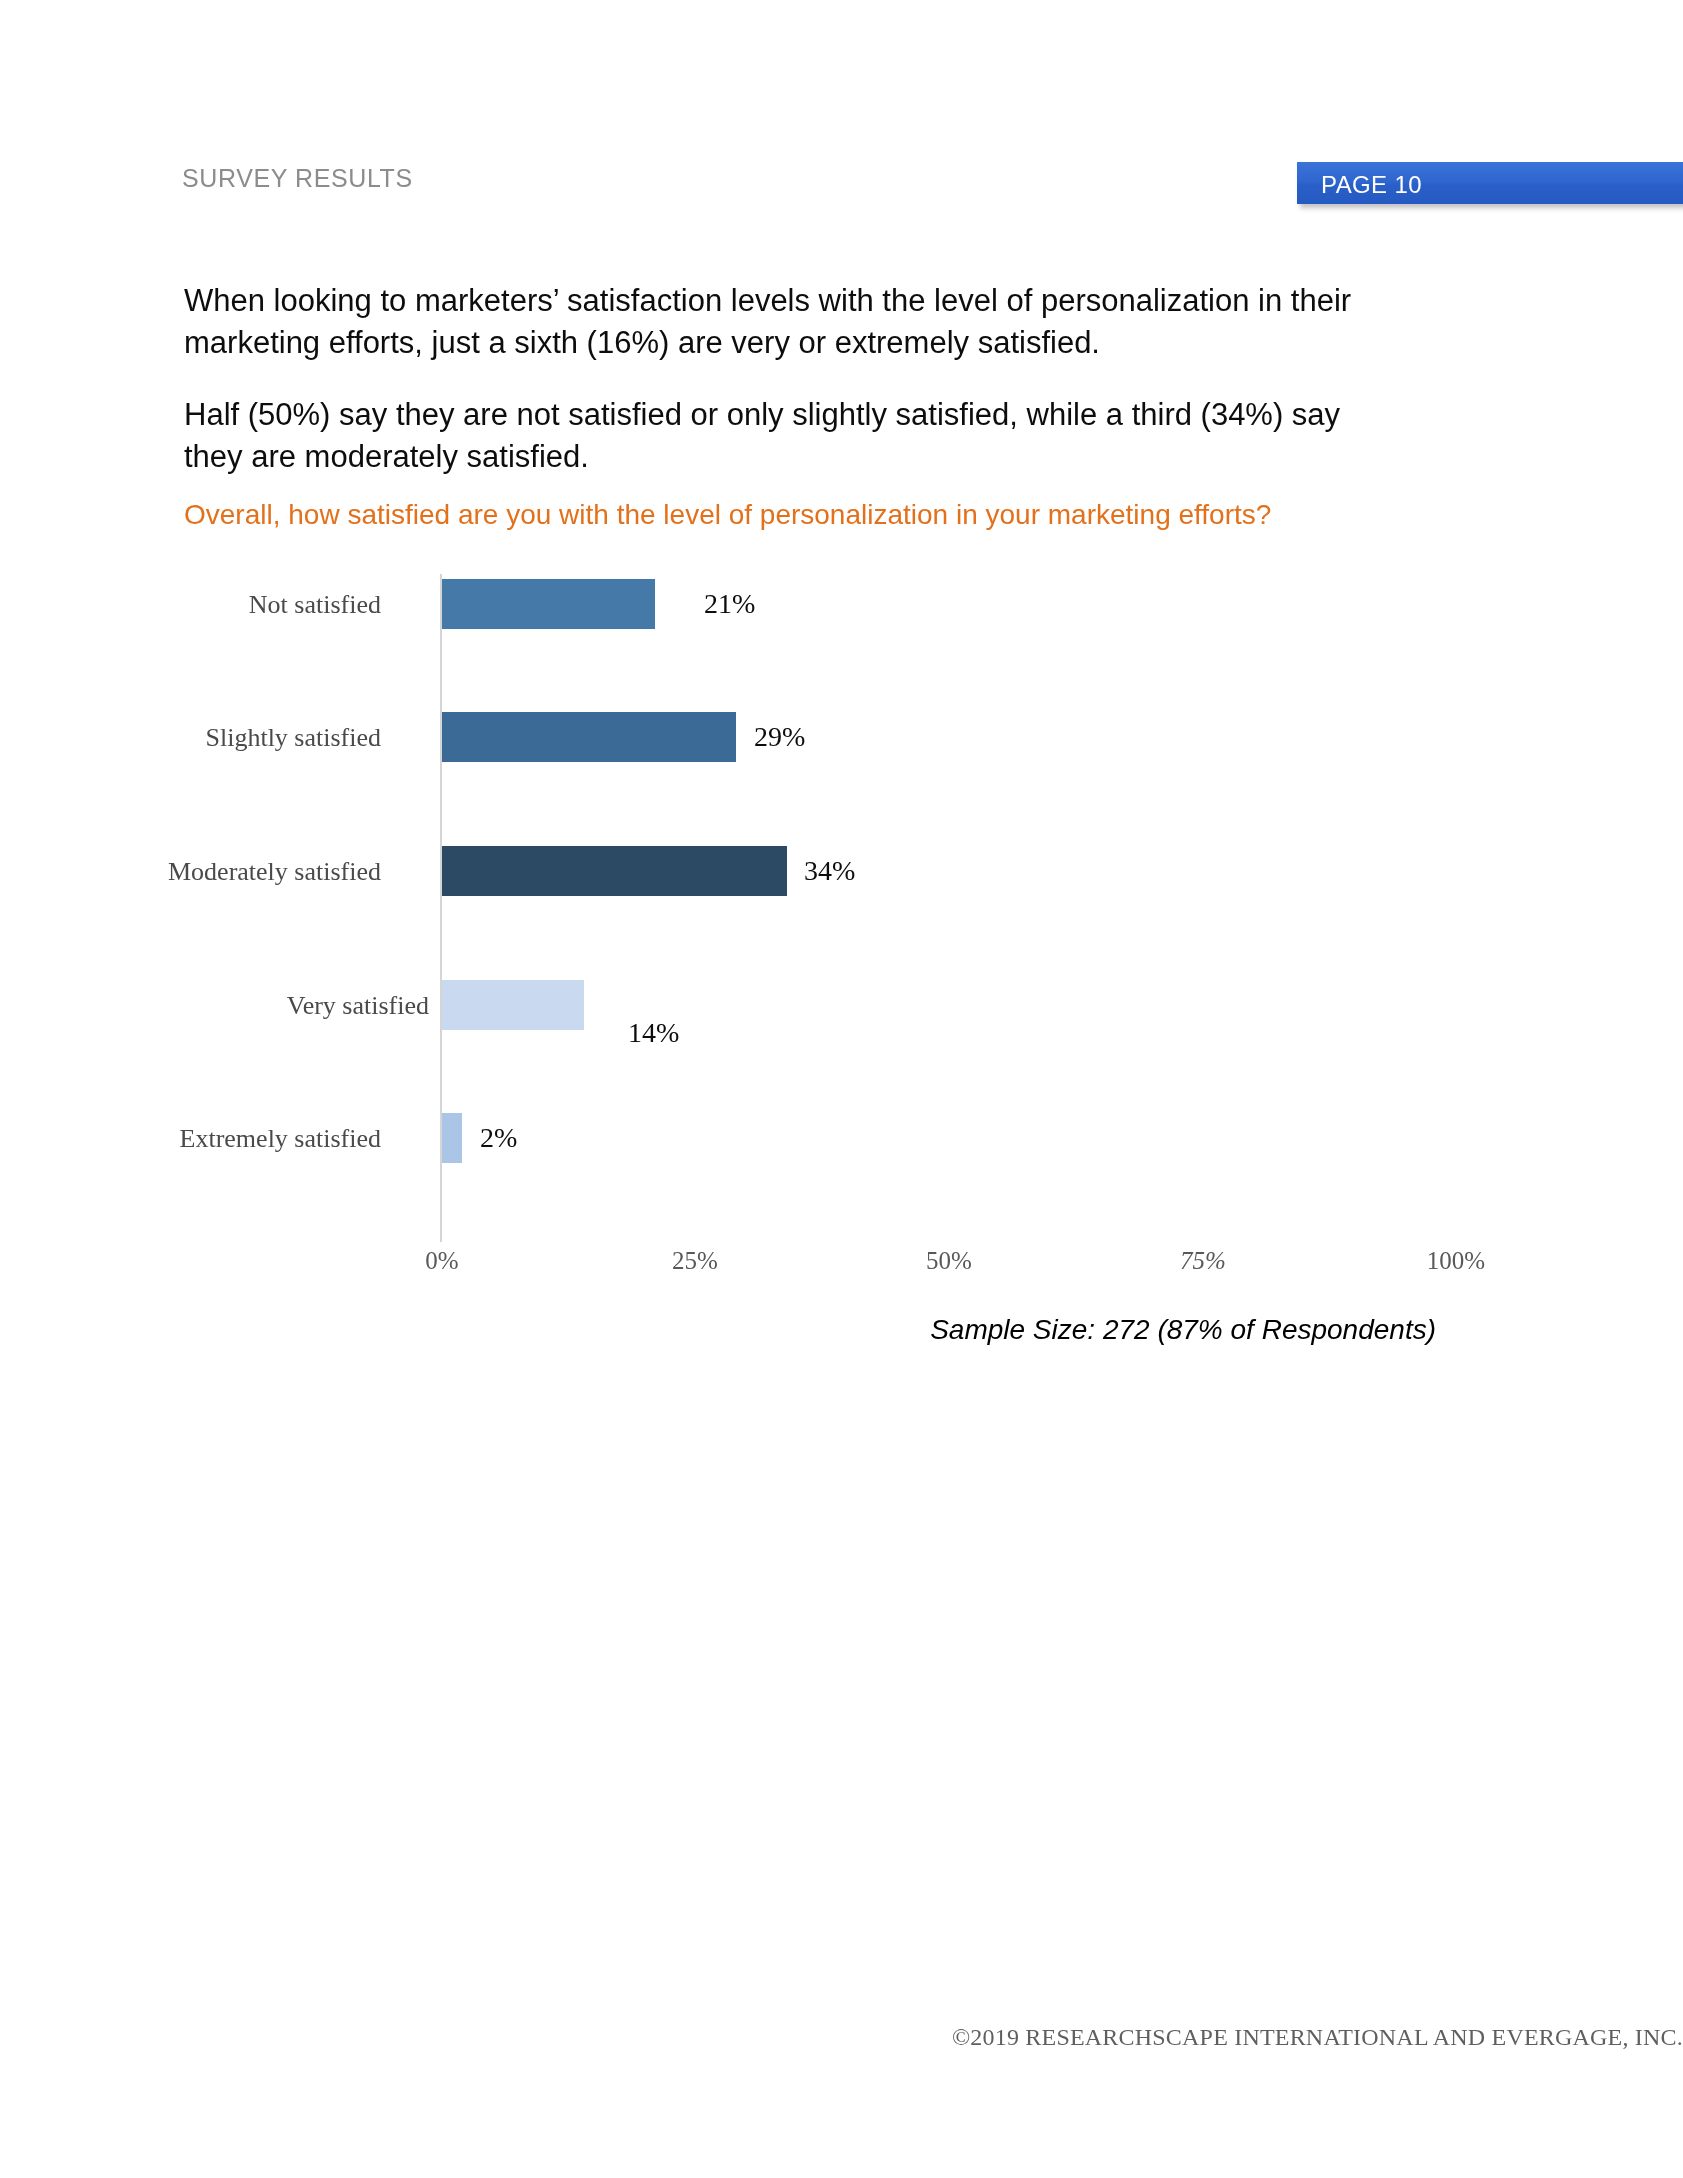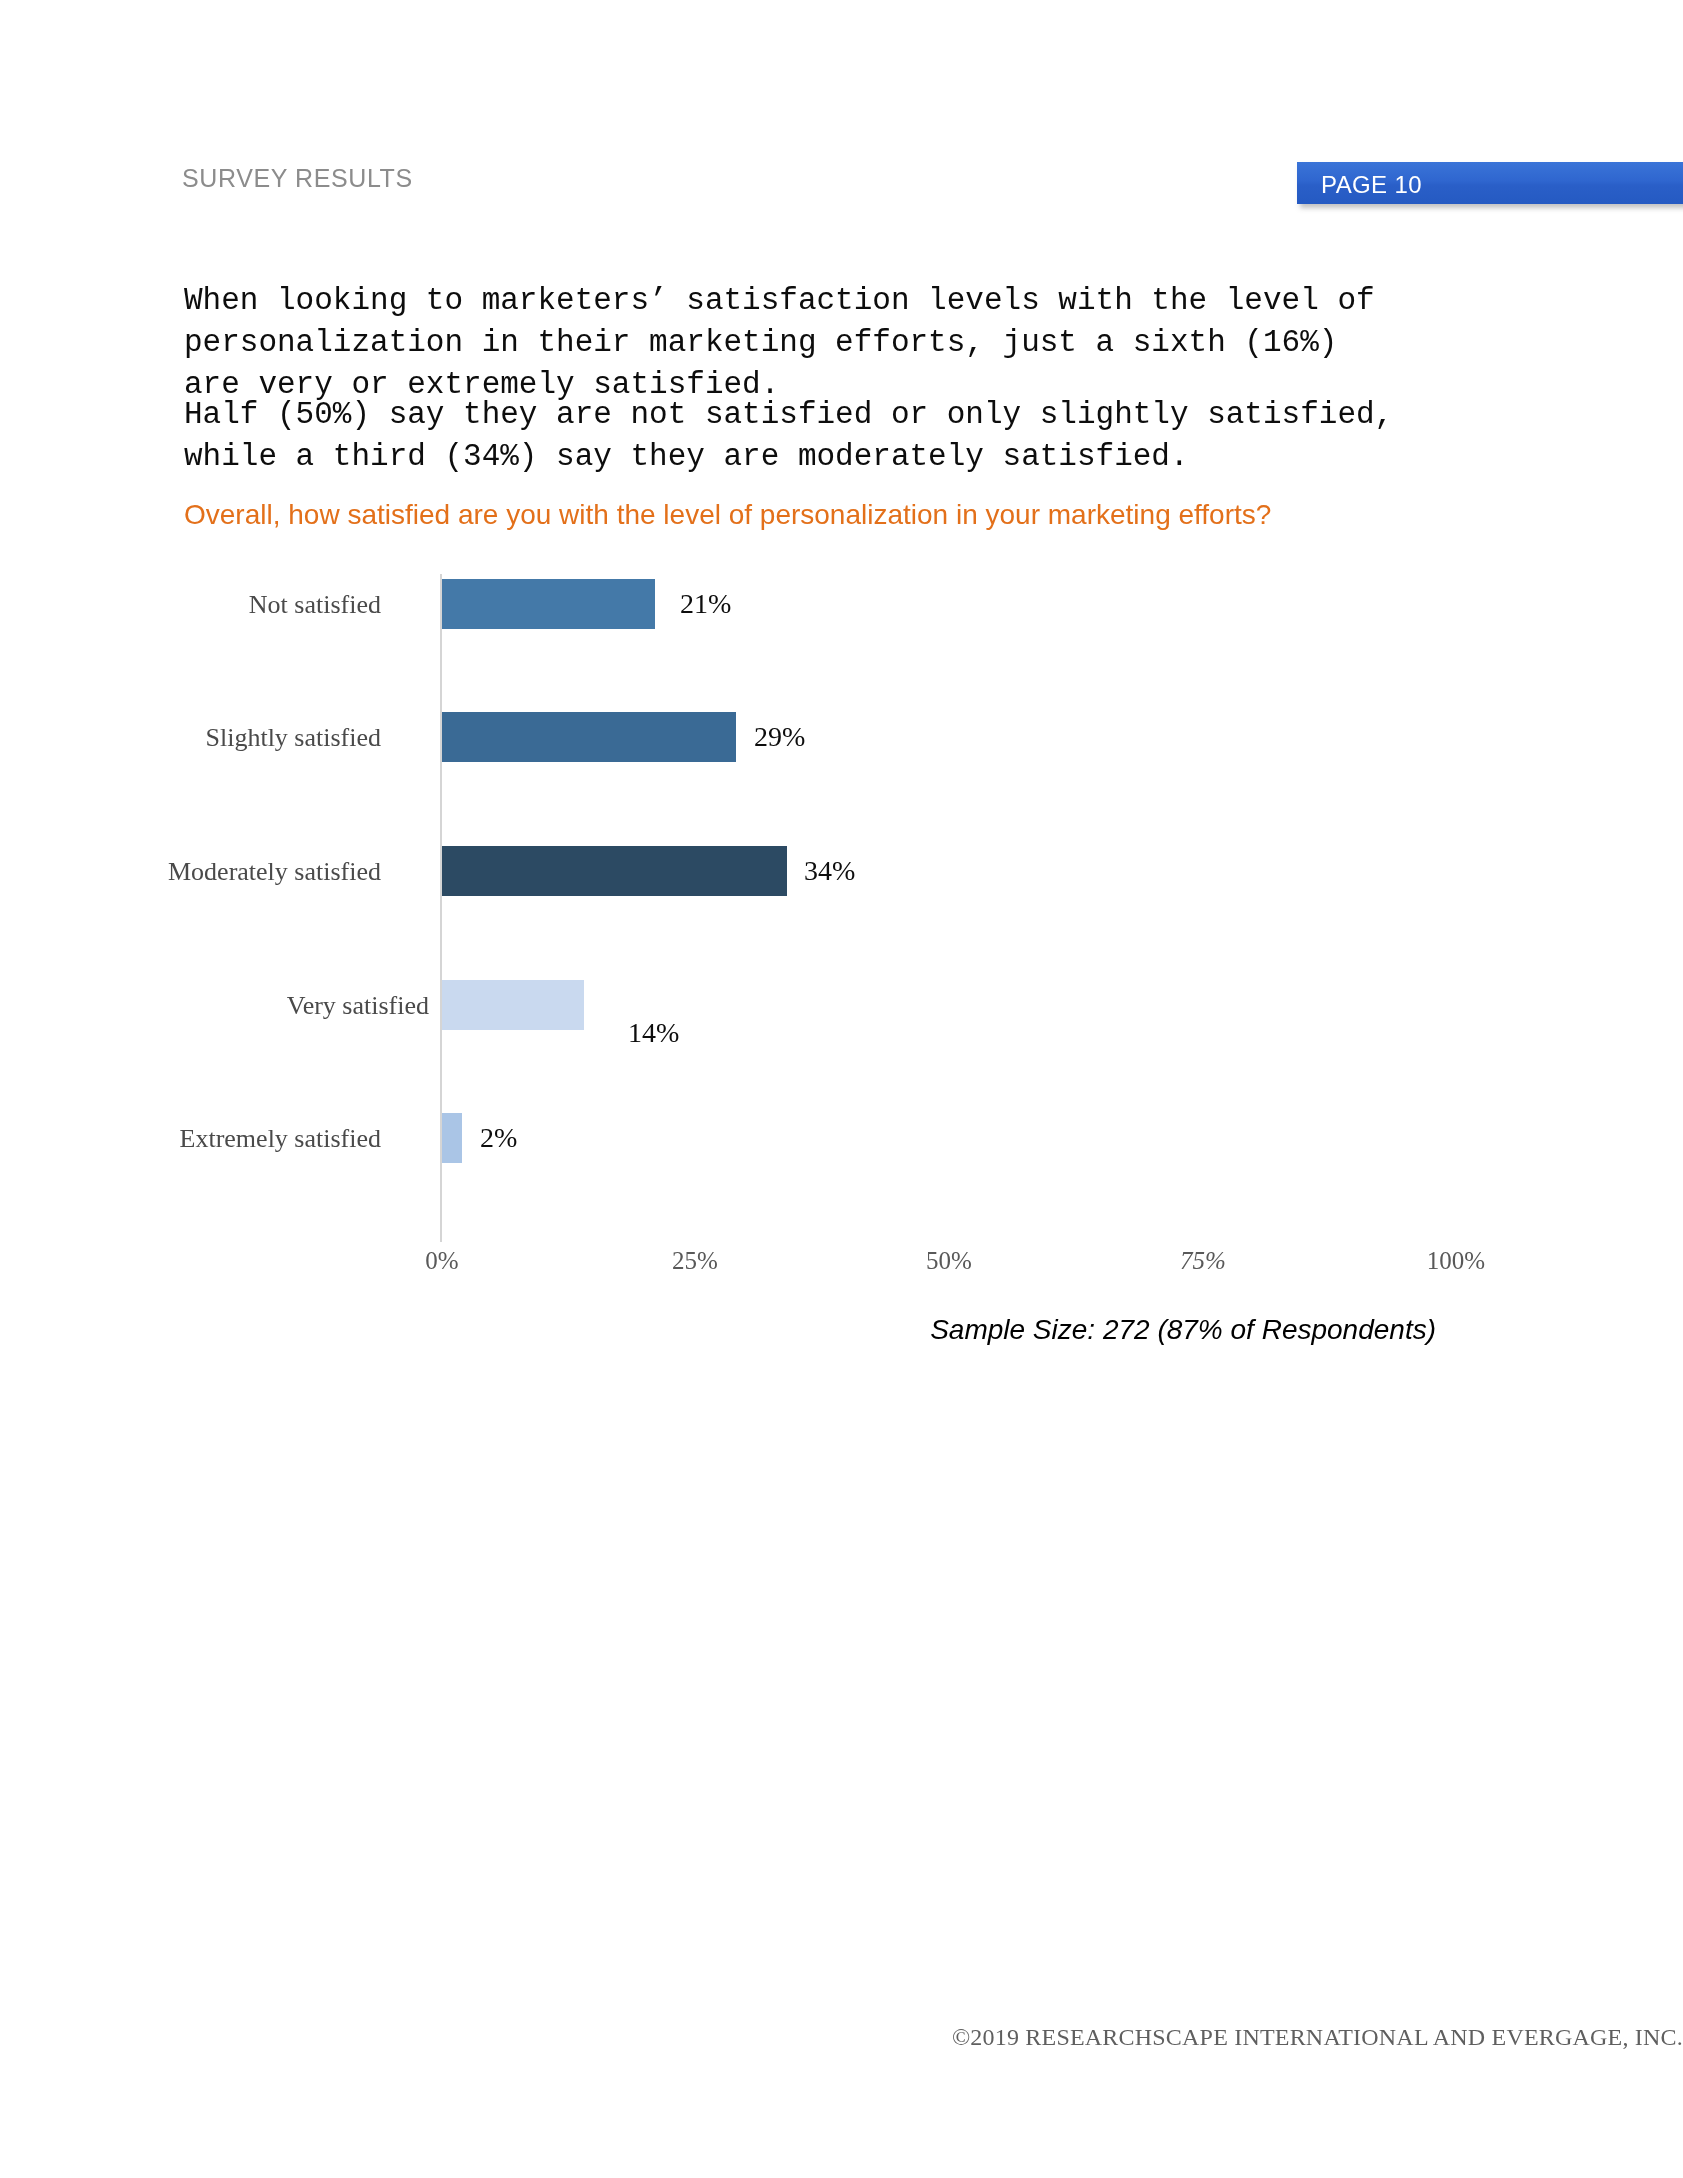--- a/index.html
+++ b/index.html
@@ -51,21 +51,21 @@
     letter-spacing: 0.4px;
     white-space: nowrap;
     text-align: center;
   }
 
   
   .para {
     position: absolute;
     left: 184px;
     width: 1218px;
-    font-family: Liberation Mono, monospace;
+    font-family: Liberation Sans, sans-serif;
     font-size: 31px;
     line-height: 42px;
     color: #0d0d0d;
   }
   #para-1 { top: 280px; }
   #para-2 { top: 394px; }
 
   #question-line {
     position: absolute;
     left: 184px;
@@ -176,21 +176,21 @@
 <div class="para" id="para-2">Half (50%) say they are not satisfied or only slightly satisfied, while a third (34%) say they are moderately satisfied.</div>
 
 <div id="question-line">Overall, how satisfied are you with the level of personalization in your marketing efforts?</div>
 
 <div id="chart">
   <div id="axis-line"></div>
   <div id="bars">
       <div class="bar-row" style="top: 22px;">
         <div class="cat-label">Not satisfied</div>
         <div class="bar" style="width: 213px; background: rgb(68, 121, 168);"></div>
-        <div class="val-label" style="left: 680px; font-family: Liberation Serif, serif;">21%</div>
+        <div class="val-label" style="left: 704px; font-family: Liberation Serif, serif;">21%</div>
       </div>
       <div class="bar-row" style="top: 155px;">
         <div class="cat-label">Slightly satisfied</div>
         <div class="bar" style="width: 294px; background: rgb(58, 106, 149);"></div>
         <div class="val-label" style="left: 754px;">29%</div>
       </div>
       <div class="bar-row" style="top: 289px;">
         <div class="cat-label">Moderately satisfied</div>
         <div class="bar" style="width: 345px; background: rgb(44, 74, 99);"></div>
         <div class="val-label" style="left: 804px;">34%</div>

